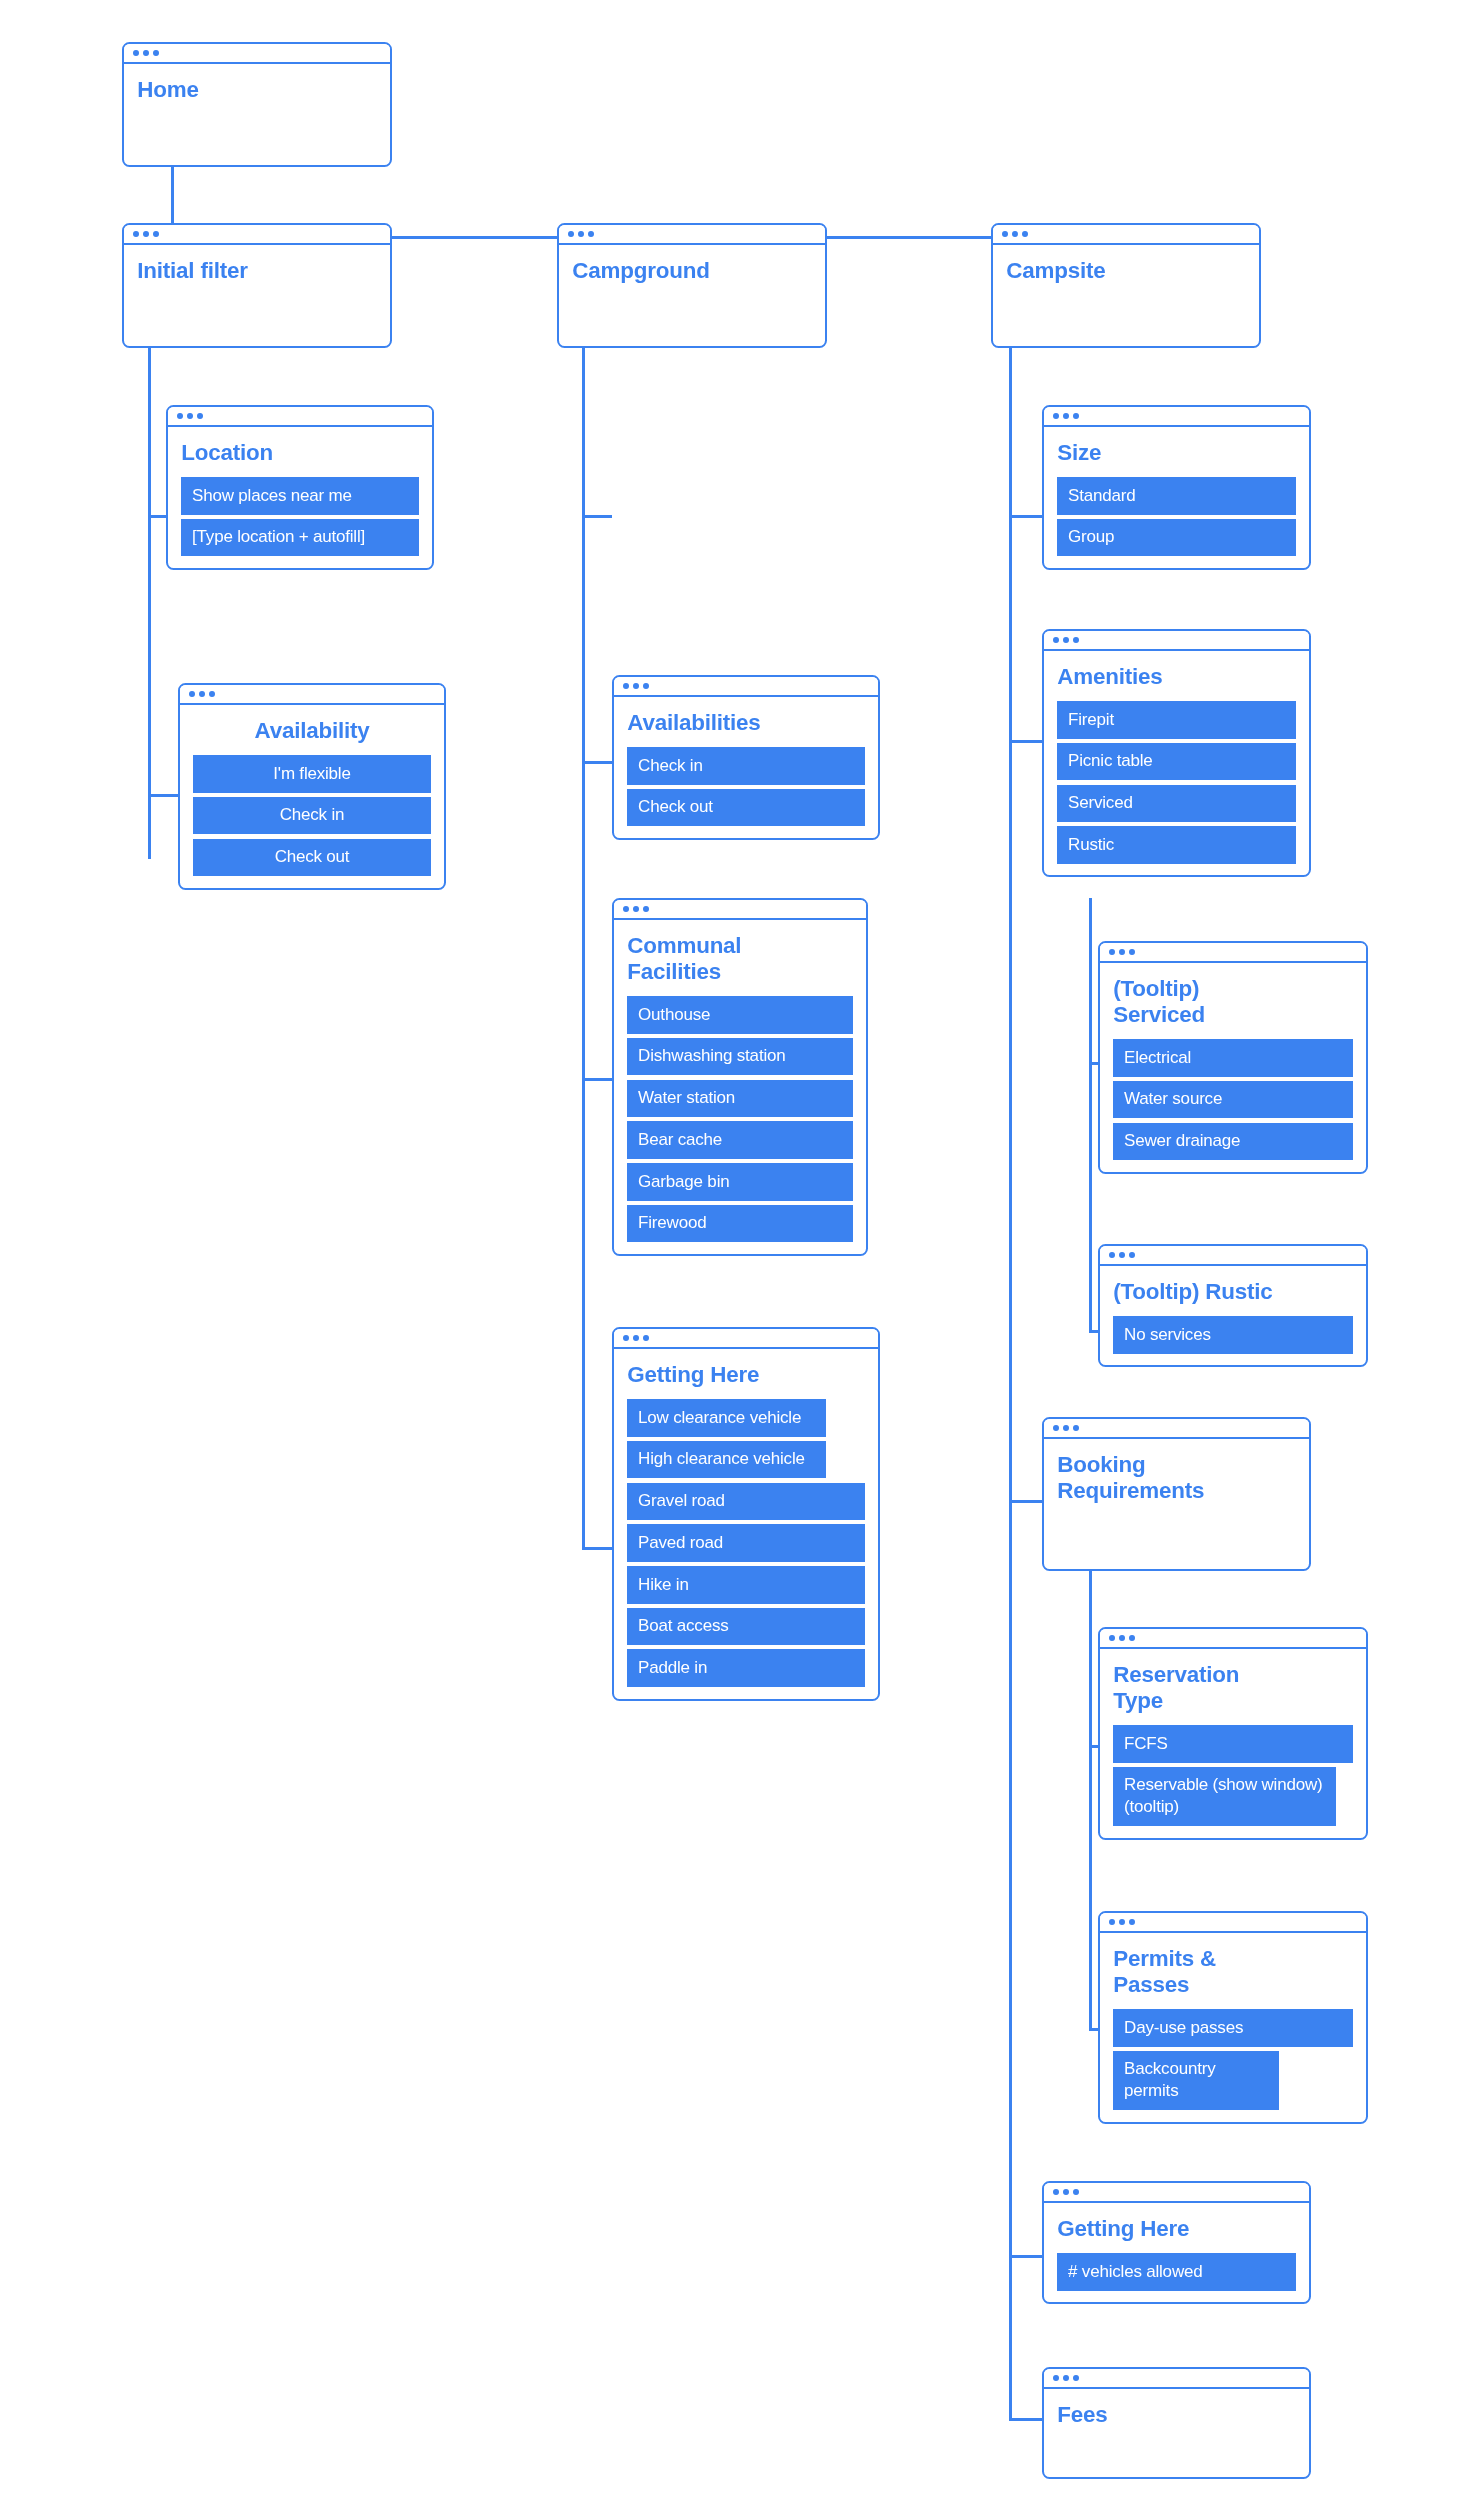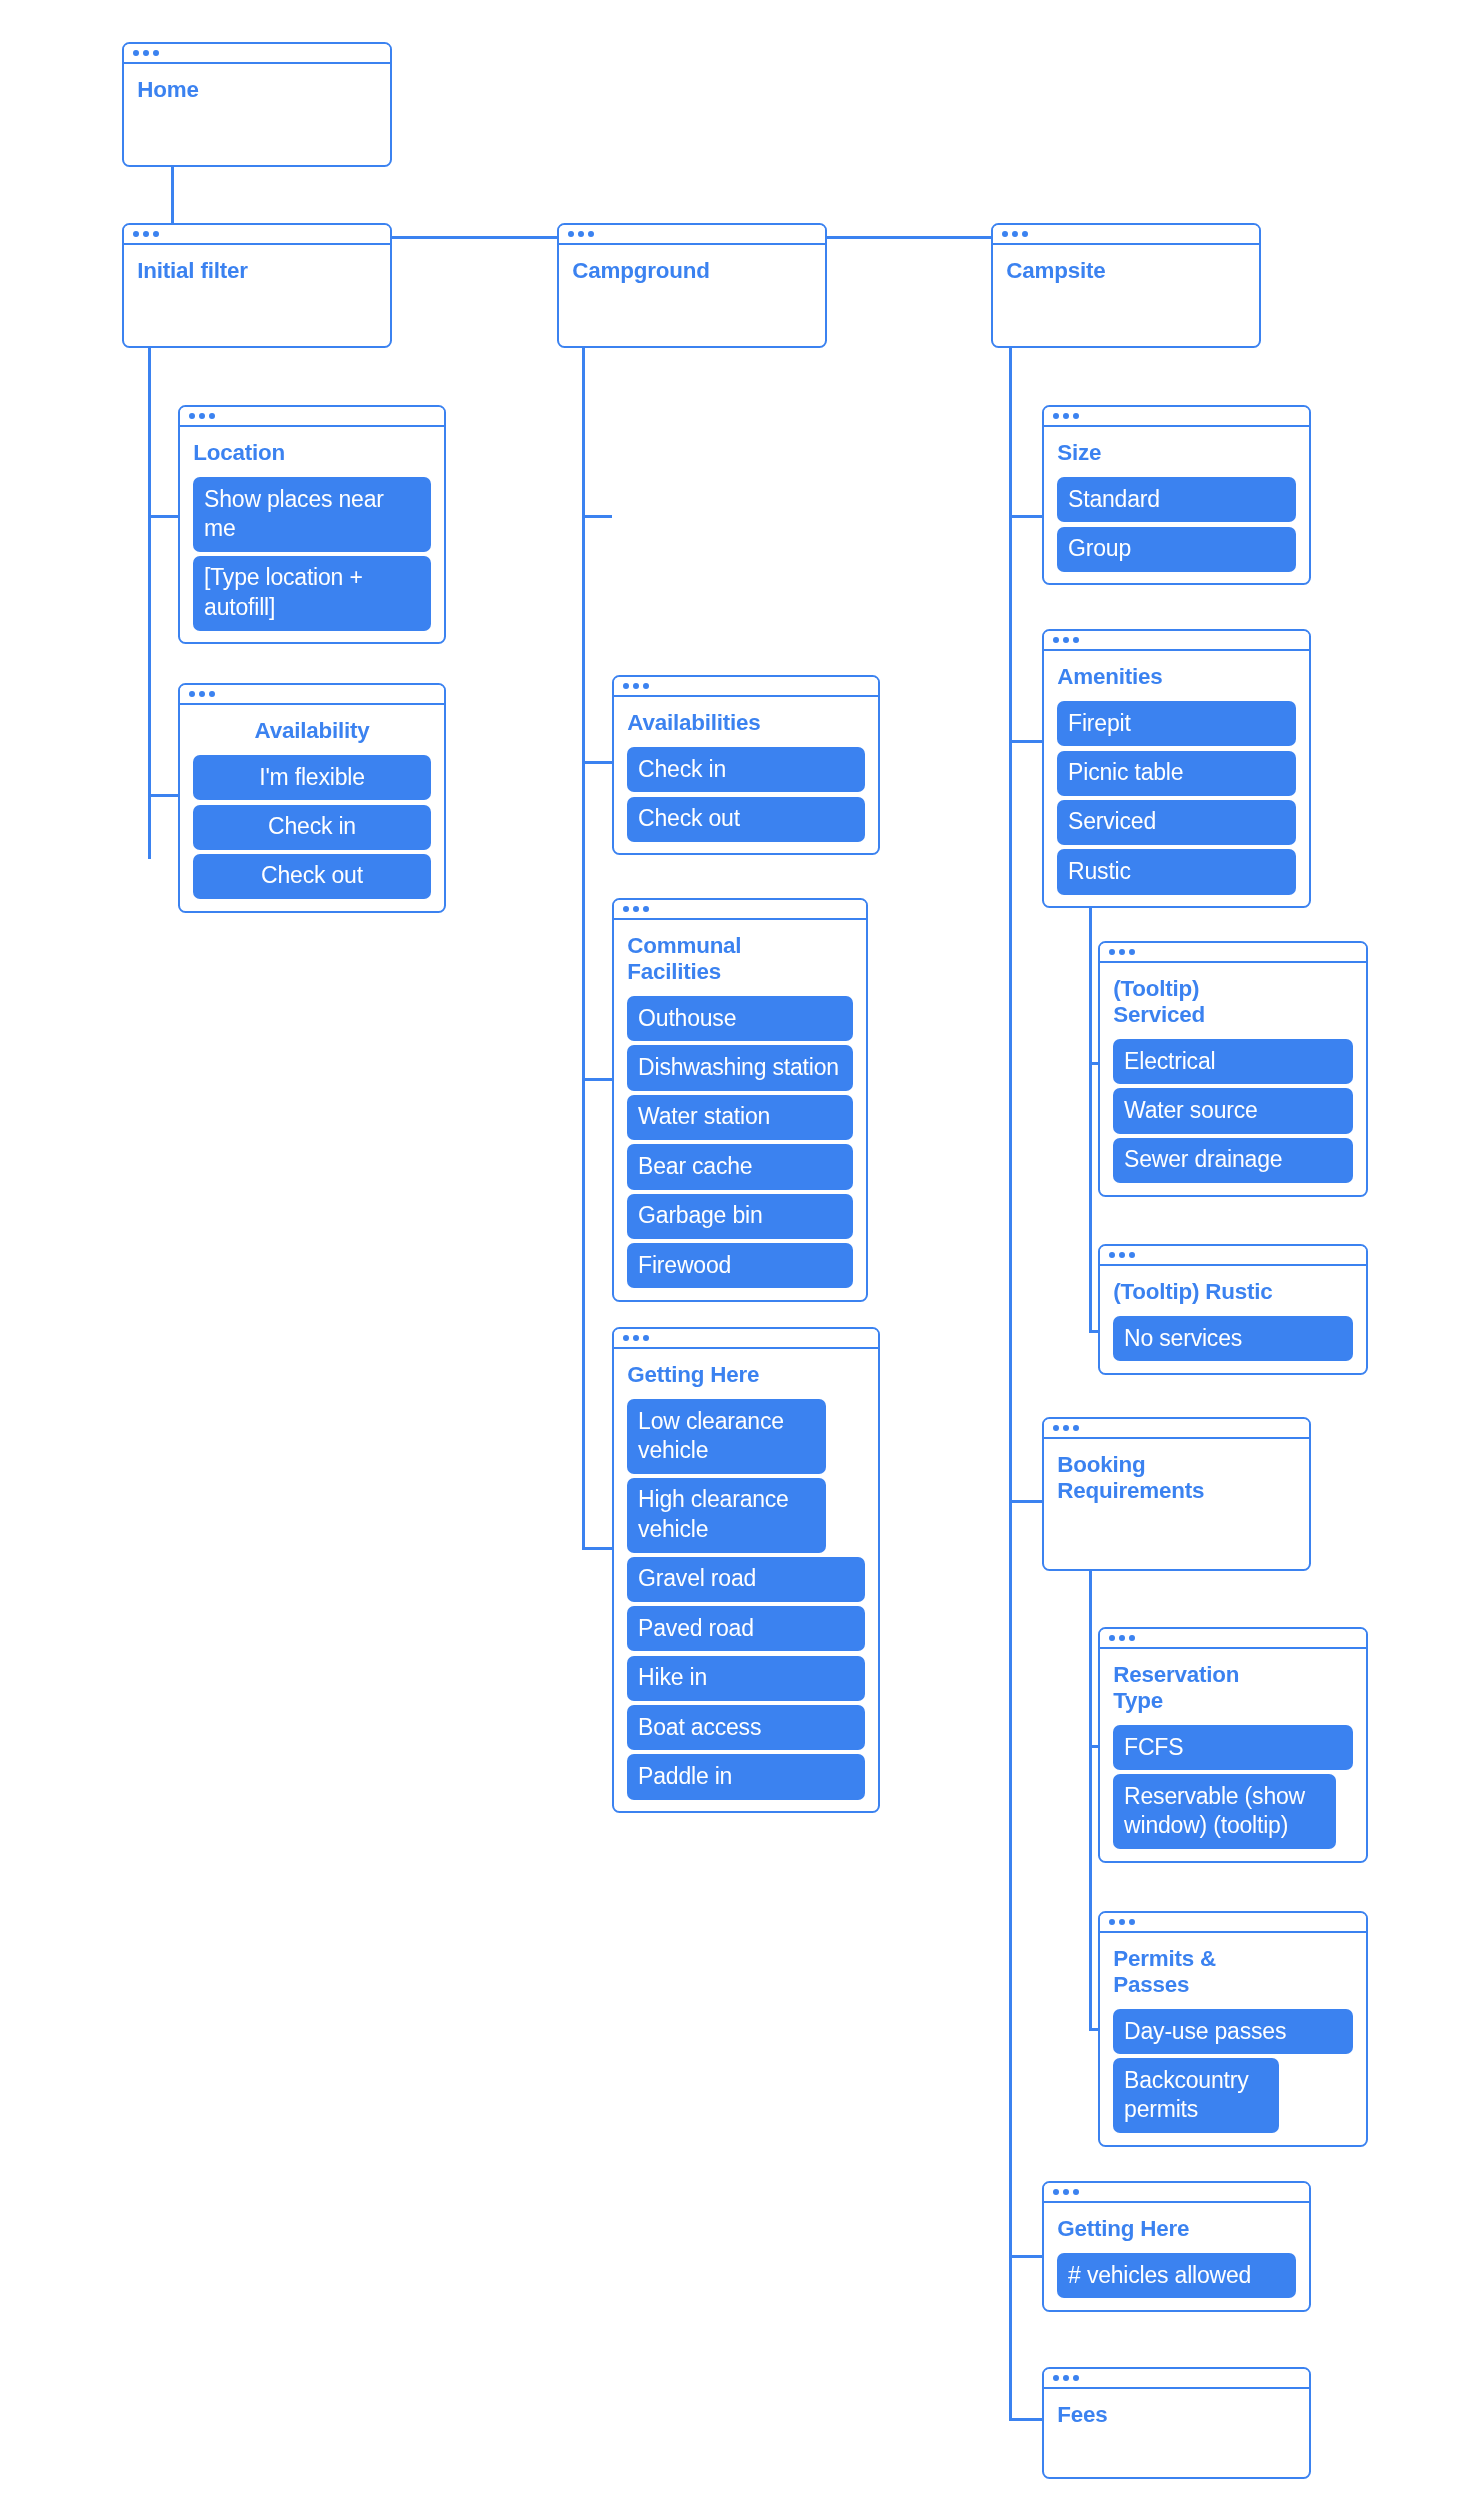--- a/index.html
+++ b/index.html
@@ -69,22 +69,22 @@
     letter-spacing: -0.2px;
     margin-bottom: 10.8px;
     white-space: pre-line;
   }
   .card.no-items .card-title { margin-bottom: 0; }
 
   .items { display: block; }
   .item {
     background: #3b82f0;
     color: #ffffff;
-    border-radius: 7px;
-    font-size: 23px;
+    border-radius: 0;
+    font-size: 17px;
     line-height: 1.28;
     padding: 7.5px 10.8px 8.3px 10.8px;
     margin-bottom: 4.2px;
     letter-spacing: -0.2px;
   }
   .item:last-child { margin-bottom: 0; }
 </style>
 </head>
 <body>
 
@@ -161,21 +161,21 @@
     <div class="card-titlebar">
       <span class="dot"></span>
       <span class="dot"></span>
       <span class="dot"></span>
     </div>
     <div class="card-body">
       <div class="card-title">Campsite</div>
     </div>
   </div>
 
-  <div class="card" style="left:178px; top:405px; width:268px;">
+  <div class="card" style="left:166px; top:405px; width:268px;">
     <div class="card-titlebar">
       <span class="dot"></span>
       <span class="dot"></span>
       <span class="dot"></span>
     </div>
     <div class="card-body">
       <div class="card-title">Location</div>
       <div class="items">
         <div class="item">Show places near me</div>
         <div class="item">[Type location + autofill]</div>

